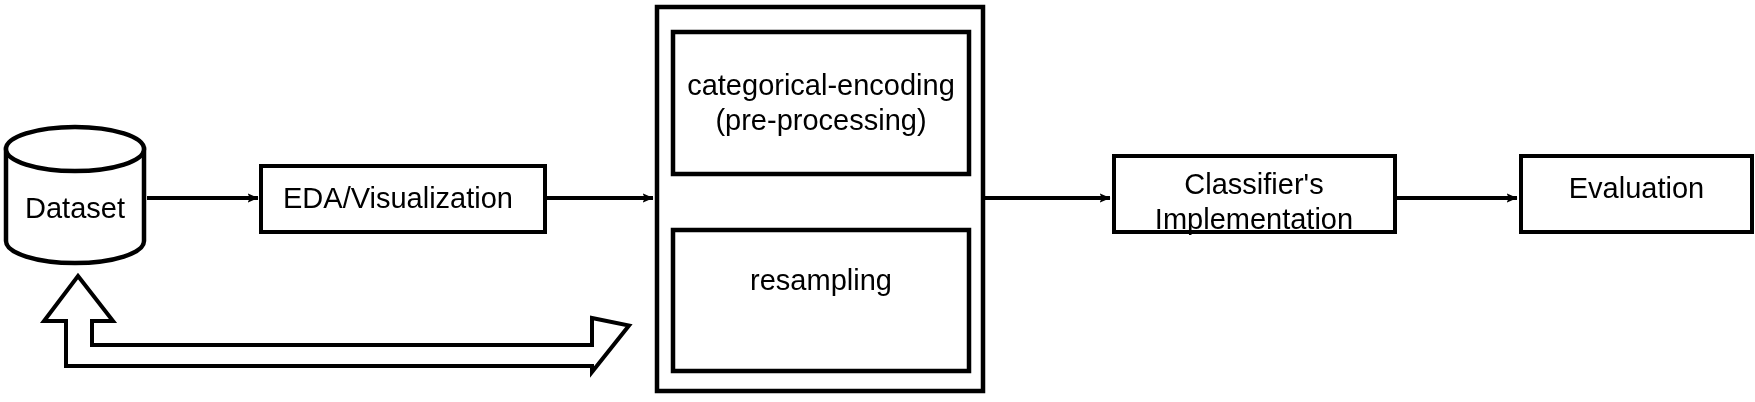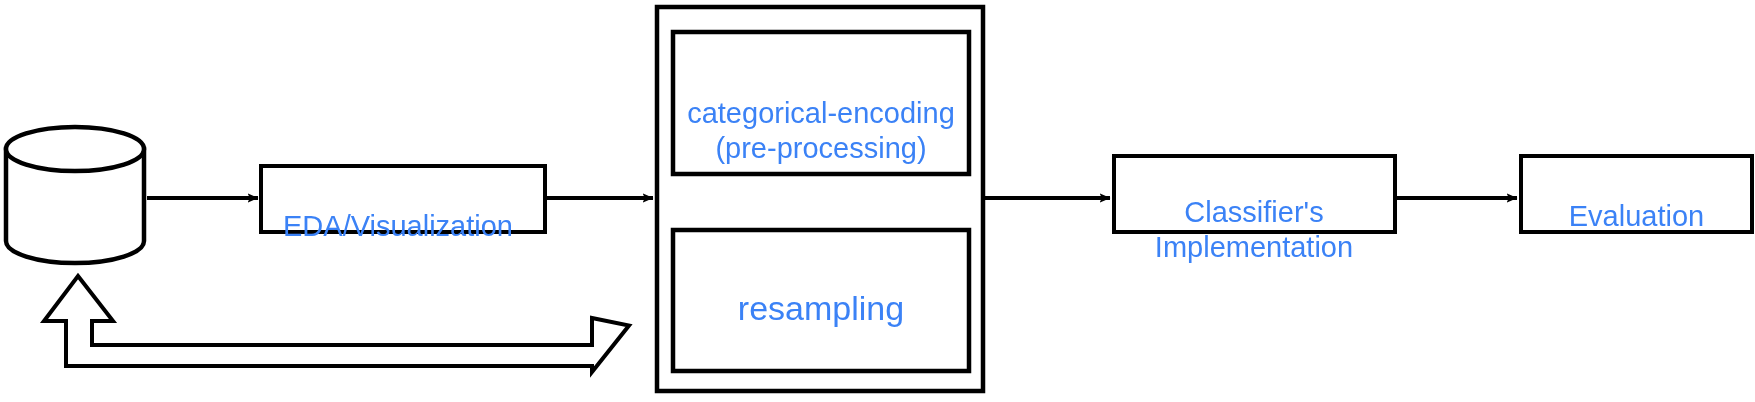--- a/index.html
+++ b/index.html
@@ -22,32 +22,31 @@
     top: 0;
     width: 1755px;
     height: 402px;
   }
   .node-label {
     position: absolute;
     display: flex;
     align-items: center;
     justify-content: center;
     text-align: center;
-    color: #3b82f6;
+    color: #000000;
     font-family: "Liberation Sans", sans-serif;
     line-height: 1.22;
     white-space: pre-line;
     pointer-events: none;
     user-select: none;
-    margin-top: 28px;
   }
   .lbl-dataset   { left: 5px;    top: 185px; width: 140px; height: 48px;  font-size: 29px; }
   .lbl-eda       { left: 260px;  top: 165px; width: 276px; height: 68px;  font-size: 29px; }
   .lbl-catenc    { left: 671px;  top: 30px;  width: 300px; height: 146px; font-size: 29px; }
-  .lbl-resample  { left: 671px;  top: 228px; width: 300px; height: 106px; font-size: 34px; border-radius: 21px; }
+  .lbl-resample  { left: 671px;  top: 228px; width: 300px; height: 106px; font-size: 29px; border-radius: 21px; }
   .lbl-clf       { left: 1112px; top: 155px; width: 284px; height: 94px;  font-size: 29px; }
   .lbl-eval      { left: 1520px; top: 155px; width: 233px; height: 68px;  font-size: 29px; }
 </style>
 </head>
 <body>
 
 <div id="canvas">
 
   <svg id="diagram-svg" viewBox="0 0 1755 402">
     <defs>
@@ -90,20 +89,21 @@
              L 629 325.5
              L 629 325.5
              L 592 372
              L 592 366
              L 66 366
              L 66 321
              L 44 321
              Z" fill="#ffffff" stroke="#000000" stroke-width="4" stroke-linejoin="miter"></path>
   </svg>
 
+  <div class="node-label lbl-dataset">Dataset</div>
 
   <div class="node-label lbl-eda">EDA/Visualization</div>
 
   <div class="node-label lbl-catenc">categorical-encoding
 (pre-processing)</div>
 
   <div class="node-label lbl-resample">resampling</div>
 
   <div class="node-label lbl-clf">Classifier's
 Implementation</div>

